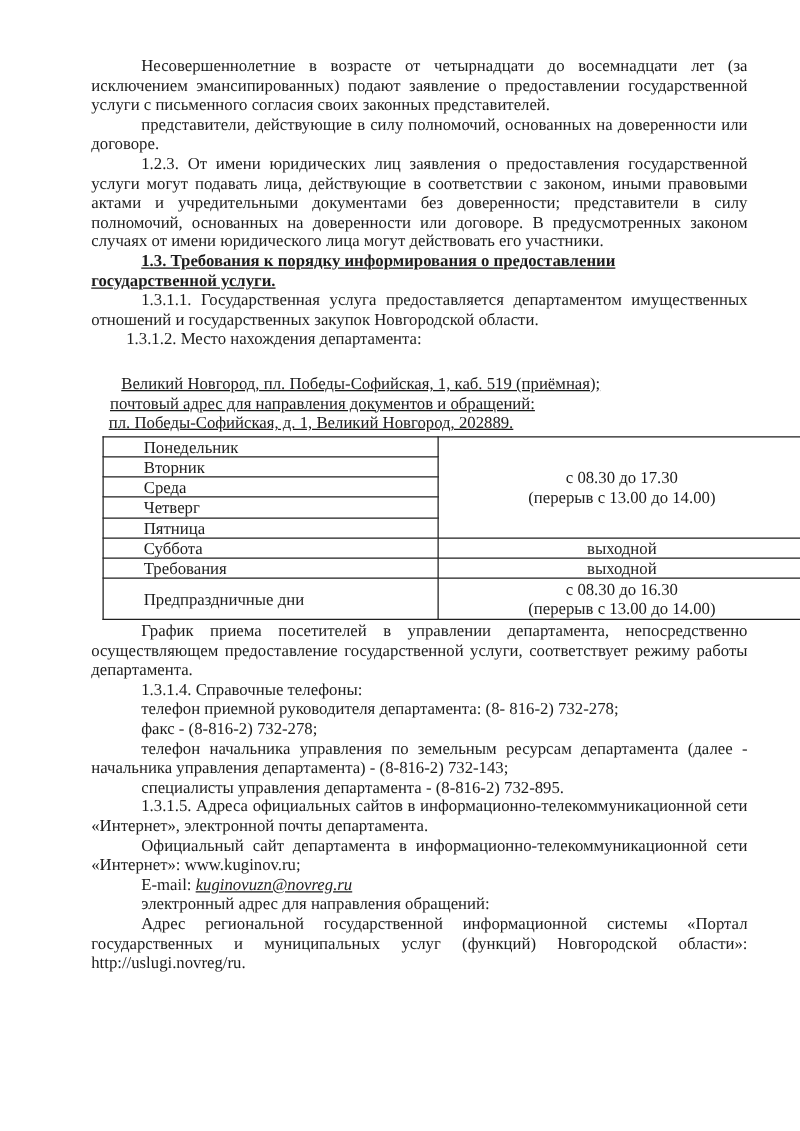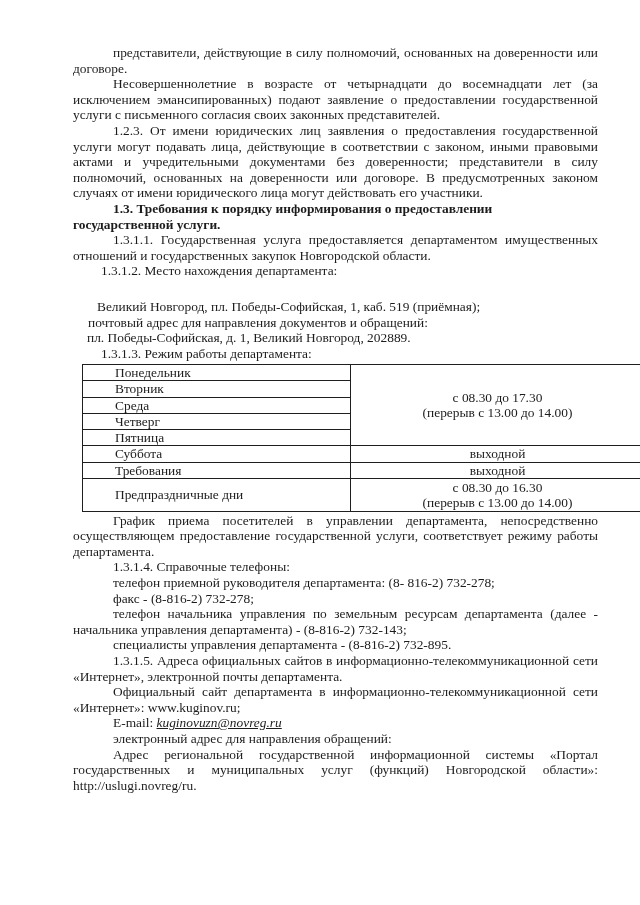--- a/index.html
+++ b/index.html
@@ -20,21 +20,21 @@
     height: 905px;
     padding: 45px 42px 0 73px;
     font-size: 13.4px;
     line-height: 15.6px;
   }
   p {
     margin: 0;
     text-align: justify;
     text-indent: 40px;
   }
-  p.left { text-align: left; }
+  p.left { text-align: left; text-decoration: underline; }
   p.bold { font-weight: bold; }
   p.ind-28 { text-indent: 28px; }
   p.ind-24 { text-indent: 24px; margin-top: 20px; }
   p.ind-15 { text-indent: 15px; }
   p.ind-14 { text-indent: 14px; }
   table.schedule {
     border-collapse: collapse;
     table-layout: fixed;
     width: 563px;
     margin: 3px 0 1px 9px;
@@ -60,40 +60,39 @@
     color: #1c1c1c;
     font-style: italic;
     text-decoration: underline;
   }
 </style>
 </head>
 <body>
 
 <div class="page">
 
+  <p>Несовершеннолетние в возрасте от четырнадцати до восемнадцати лет (за исключением эмансипированных) подают заявление о предоставлении государственной услуги с письменного согласия своих законных представителей.</p>
+
   <p>представители, действующие в силу полномочий, основанных на доверенности или договоре.</p>
-
-  <p>Несовершеннолетние в возрасте от четырнадцати до восемнадцати лет (за исключением эмансипированных) подают заявление о предоставлении государственной услуги с письменного согласия своих законных представителей.</p>
 
   <p>1.2.3. От имени юридических лиц заявления о предоставления государственной услуги могут подавать лица, действующие в соответствии с законом, иными правовыми актами и учредительными документами без доверенности; представители в силу полномочий, основанных на доверенности или договоре. В предусмотренных законом случаях от имени юридического лица могут действовать его участники.</p>
 
   <p class="bold left"><span>1.3. Требования к порядку информирования о предоставлении</span><br><span>государственной услуги.</span></p>
 
 
   <p>1.3.1.1. Государственная услуга предоставляется департаментом имущественных отношений и государственных закупок Новгородской области.</p>
 
   <p class="ind-28">1.3.1.2. Место нахождения департамента:</p>
 
   <p class="ind-24 left">Великий Новгород, пл. Победы-Софийская, 1, каб. 519 (приёмная);</p>
 
   <p class="ind-15 left">почтовый адрес для направления документов и обращений:</p>
 
   <p class="ind-14 left">пл. Победы-Софийская, д. 1, Великий Новгород, 202889.</p>
 
-  <p class="ind-28 left">1.3.1.3. Режим работы департамента:</p>
 
   <table class="schedule">
     <tbody>
         <tr>
       <td class="day">Понедельник</td>
       <td class="hours" rowspan="5">
         <div>с 08.30 до 17.30</div>
         <div>(перерыв с 13.00 до 14.00)</div>
       </td>
     </tr>

